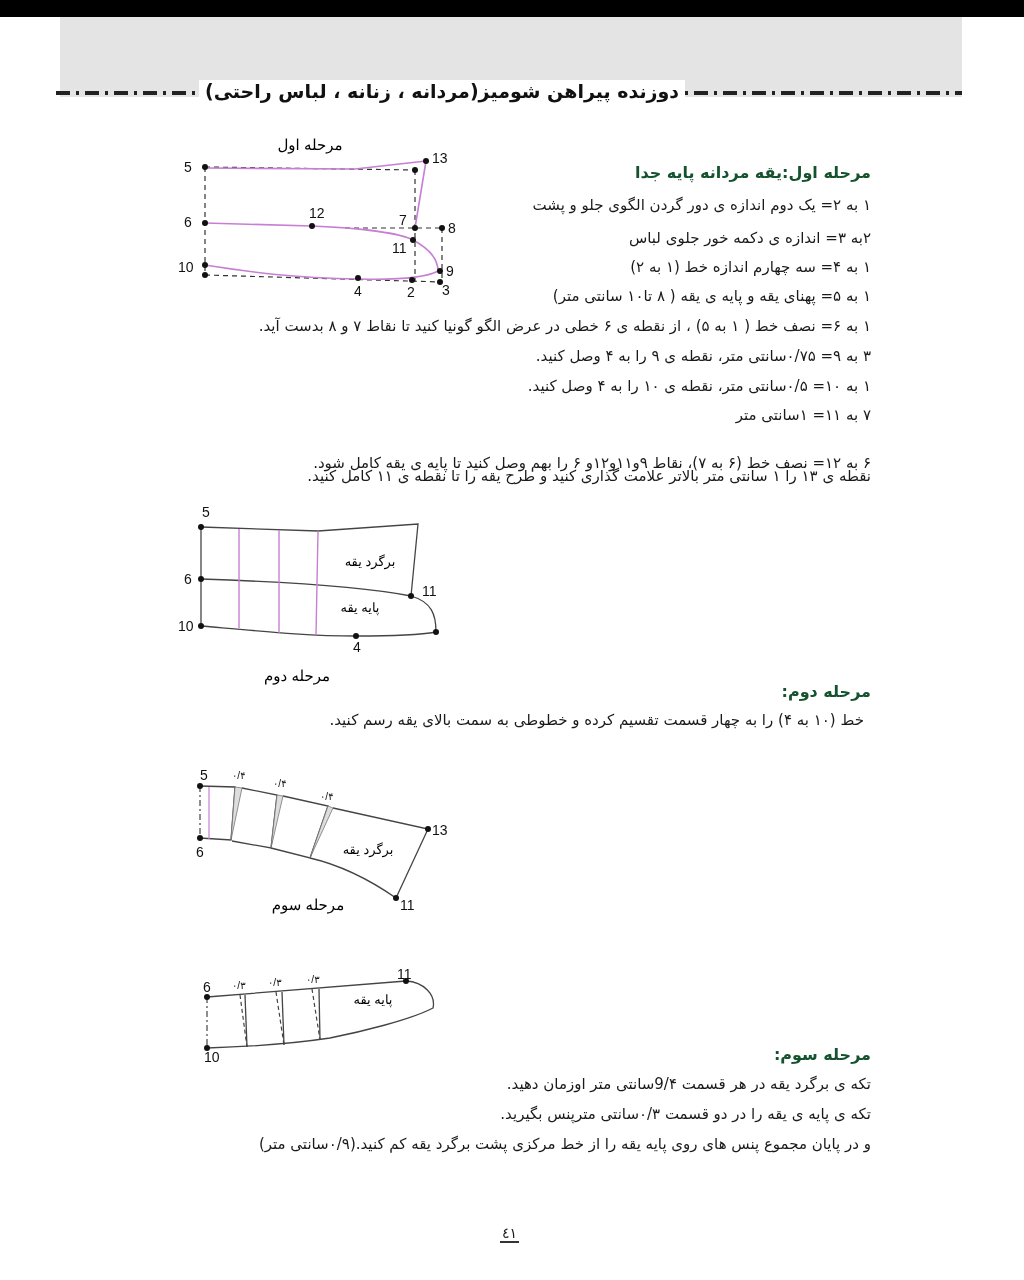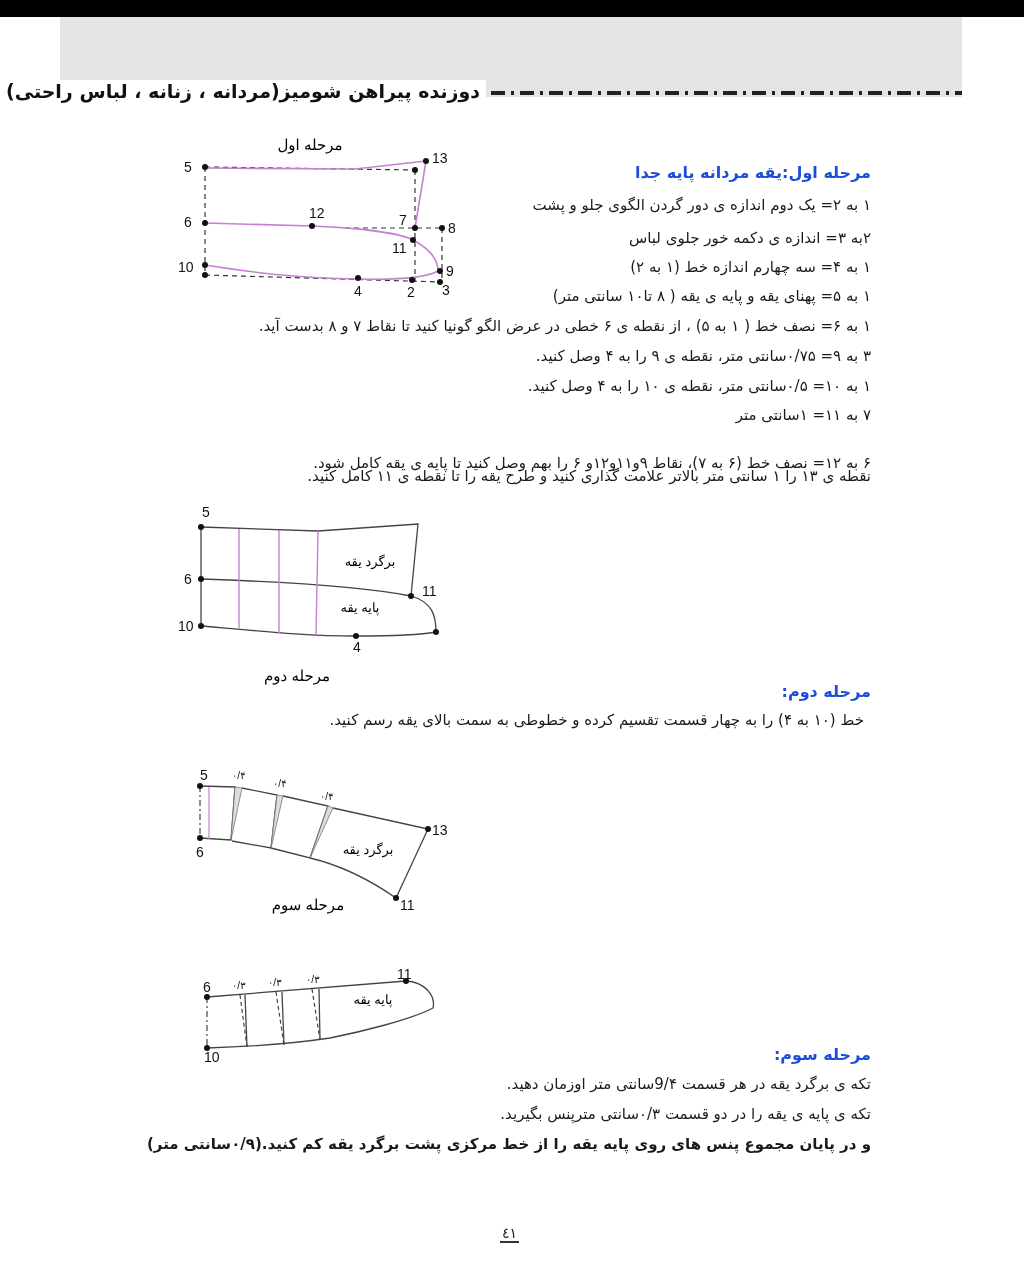--- a/index.html
+++ b/index.html
@@ -9,26 +9,26 @@
     font-family: "DejaVu Sans", sans-serif;
     color: #1a1a1a;
   }
   .topbar { position: absolute; left: 0; top: 0; width: 1024px; height: 17px; background: #000; }
   .header-band { position: absolute; left: 60px; top: 17px; width: 902px; height: 80px; background: #e4e4e4; }
   .header-line {
     position: absolute; left: 56px; top: 91px; width: 906px; height: 4px;
     background: repeating-linear-gradient(90deg, #222 0 14px, transparent 14px 20px, #222 20px 23px, transparent 23px 29px);
   }
   .header-title {
-    position: absolute; top: 80px; left: 0; width: 884px; text-align: left;
+    position: absolute; top: 80px; left: 0; width: 884px; text-align: center;
     direction: rtl; font-size: 19px; font-weight: bold; color: #111;
   }
   .header-title span { background: #fff; padding: 0 6px; }
   .rtl { direction: rtl; text-align: right; }
-  .heading { position: absolute; color: #1d4ed8; font-weight: bold; font-size: 16px; }
+  .heading { position: absolute; color: #14532d; font-weight: bold; font-size: 16px; }
   .line { position: absolute; font-size: 15px; white-space: nowrap; }
   .fig { position: absolute; }
   .fig text { font-family: "Liberation Sans", sans-serif; }
   .page-num { position: absolute; left: 500px; top: 1225px; font-size: 14px; border-bottom: 2px solid #333; padding: 0 2px; }
 </style>
 </head>
 <body>
 
 <div class="topbar"></div>
 <div class="header-band"></div>
@@ -192,15 +192,15 @@
   <g font-size="14" fill="#111">
     <text x="23" y="32">6</text>
     <text x="24" y="102">10</text>
     <text x="217" y="19">11</text>
   </g>
 </svg>
 
 <div class="heading rtl" style="right:153px; top:1045px;">مرحله سوم:</div>
 <div class="line rtl" style="right:153px; top:1075px;">تکه ی برگرد یقه در هر قسمت 9/۴سانتی متر اوزمان دهید.</div>
 <div class="line rtl" style="right:153px; top:1105px;">تکه ی پایه ی یقه را در دو قسمت ۰/۳سانتی مترپنس بگیرید.</div>
-<div class="line rtl" style="right:153px; top:1135px;font-weight:bold;">و در پایان مجموع پنس های روی پایه یقه را از خط مرکزی پشت برگرد یقه کم کنید.(۰/۹سانتی متر)</div>
+<div class="line rtl" style="right:153px; top:1135px;">و در پایان مجموع پنس های روی پایه یقه را از خط مرکزی پشت برگرد یقه کم کنید.(۰/۹سانتی متر)</div>
 
 <div class="page-num">٤١</div>
 
 </body></html>

